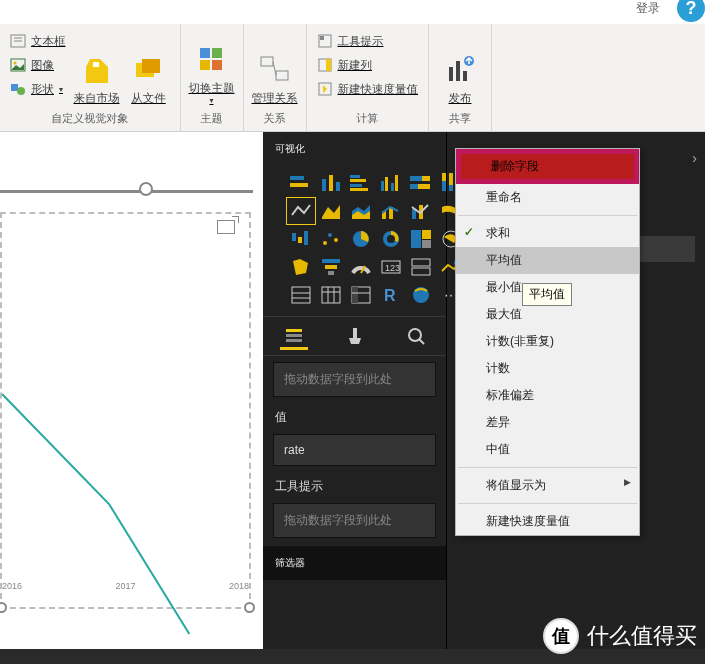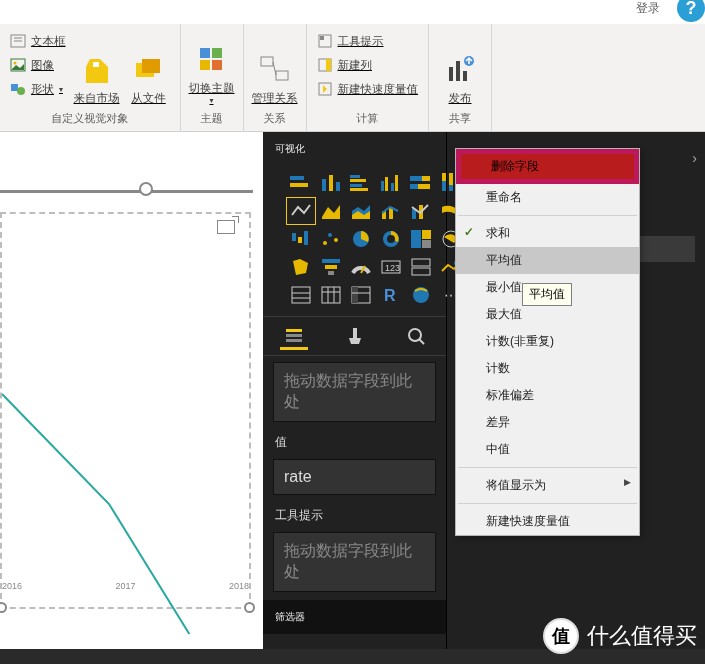--- a/index.html
+++ b/index.html
@@ -36,21 +36,21 @@
 
 .panel { flex: 1; background: #212121; color: #ccc; display: flex; }
 .viz-col { width: 184px; padding: 0; border-right: 1px solid #000; }
 .viz-title { padding: 10px 12px 14px; font-size: 10px; color: #eee; }
 .viz-grid { display: grid; grid-template-columns: repeat(6, 28px); gap: 2px; padding: 0 24px; }
 .viz-icon { width: 28px; height: 26px; display: flex; align-items: center; justify-content: center; cursor: pointer; }
 .viz-icon.selected { outline: 1px solid #f2c811; }
 .tabs { display: flex; border-top: 1px solid #3a3a3a; border-bottom: 1px solid #3a3a3a; height: 40px; align-items: center; justify-content: space-around; margin-top:8px;}
 .tabs .tab-i { width: 28px; height: 28px; display:flex; align-items:center; justify-content:center; cursor:pointer; }
 .tabs .tab-i.active { border-bottom: 3px solid #f2c811; }
-.well { background: #333; border: 1px solid #111; margin: 6px 10px; padding: 8px 10px; font-size: 16px; color: #888; }
+.well { background: #333; border: 1px solid #111; margin: 6px 10px; padding: 8px 10px; font-size: 12px; color: #888; }
 .section-label { font-size: 12px; color: #ddd; padding: 6px 12px 2px; }
 .well.val { color: #ddd; }
 .filter-hdr { background: #111; padding: 10px 12px; font-size: 10px; color:#eee; margin-top:8px;}
 
 
 .ctx-menu { position: absolute; left: 455px; top: 148px; width: 185px; background: #f0f0f0; border: 1px solid #b5b5b5; box-shadow: 2px 2px 6px rgba(0,0,0,.3); font-size: 12px; z-index: 10; }
 .ctx-item { padding: 5px 10px 5px 30px; position: relative; cursor: pointer; color: #222; }
 .ctx-item.highlight { background: #b91c1c; color: #000; border:5px solid #be185d; padding-top:4px; padding-bottom:4px;}
 .ctx-item.hover { background: #c8c8c8; }
 .ctx-check::before { content: "✓"; position: absolute; left: 8px; color: #4a7a1f; font-weight: bold; }

